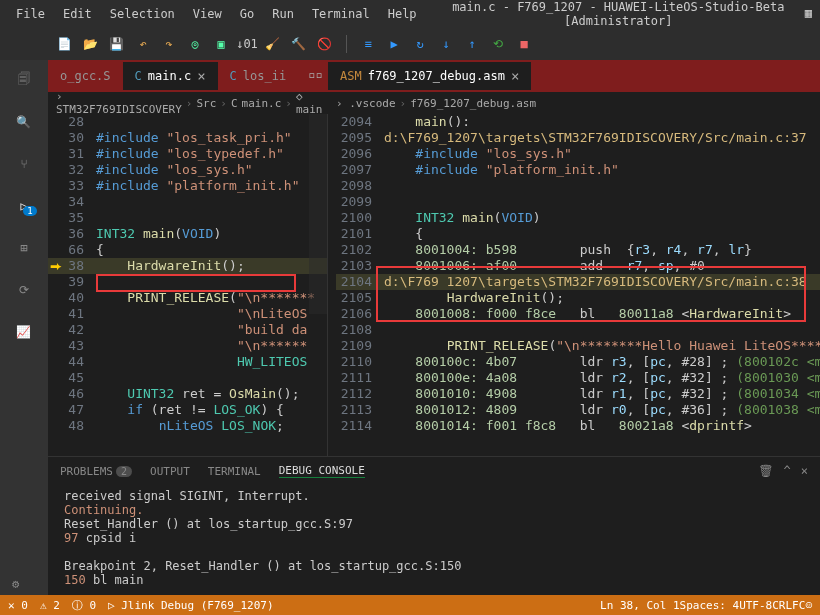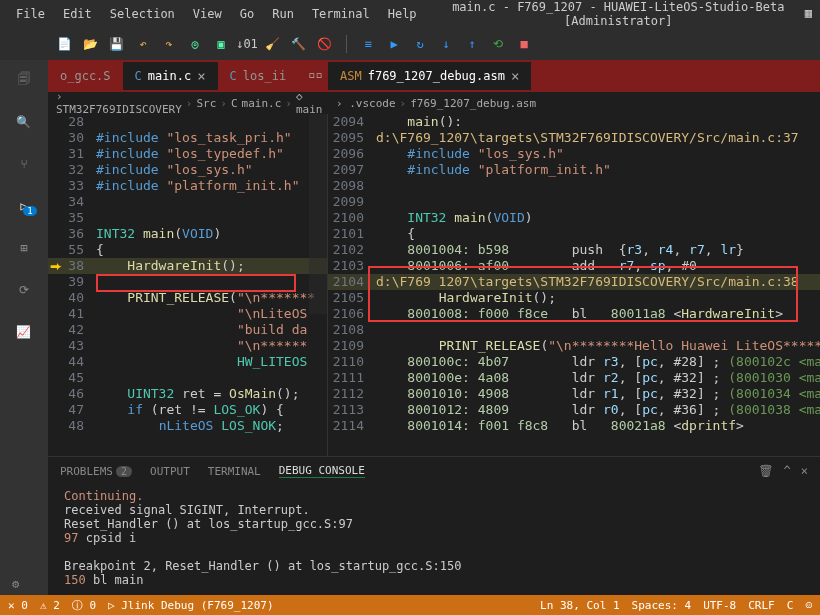--- a/index.html
+++ b/index.html
@@ -21,21 +21,21 @@
 .main-area { position: absolute; left: 48px; top: 60px; right: 0; bottom: 20px; display: flex; flex-direction: column; }
 .tab-row { display: flex; background: #7f1d1d; height: 32px; align-items: center; }
 .tab { padding: 6px 12px; color: #969696; display: flex; align-items: center; gap: 6px; cursor: pointer; }
 .tab.active { background: #1e1e1e; color: #fff; }
 .tab .lang-c { color: #519aba; }
 .tab .lang-asm { color: #c5893d; text-align: center; }
 .tab-close { color: #aaa; font-size: 14px; }
 .tab-more { padding: 6px 10px; color: #aaa; }
 .breadcrumb { height: 22px; display: flex; align-items: center; padding: 0 8px; color: #aaa; font-size: 11px; gap: 4px; background: #1e1e1e; }
 .breadcrumb .sep { color: #666; }
-.editor-split { flex: 1; display: flex; overflow: hidden; }
+.editor-split { flex: 1; display: flex; overflow: hidden; gap: 8px; }
 .editor-pane { position: relative; overflow: hidden; }
 .editor-pane.left-pane { width: 280px; border-right: 1px solid #333; }
 .editor-pane.right-pane { flex: 1; }
 .code-area { font-family: Consolas, monospace; font-size: 13px; line-height: 16px; }
 .line { display: flex; height: 16px; white-space: pre; }
 .gutter { width: 48px; text-align: right; padding-right: 12px; color: #6e7681; flex-shrink: 0; user-select: none; }
 .code { flex: 1; color: #ccc; }
 .kw { color: #569cd6; }
 .str { color: #ce9178; }
 .fn { color: #dcdcaa; }
@@ -49,21 +49,21 @@
 .hlbox-red { position: absolute; border: 2px solid #e83a3a; pointer-events: none; }
 .minimap { position: absolute; right: 0; top: 0; width: 18px; height: 200px; background: #2a2a2a; opacity: 0.5; }
 .panel { border-top: 1px solid #333; background: #1e1e1e; }
 .panel-tabs { display: flex; height: 28px; align-items: center; padding: 0 12px; gap: 18px; }
 .panel-tab { color: #888; font-size: 11px; cursor: pointer; }
 .panel-tab.active { color: #ddd; border-bottom: 1px solid #15803d; }
 .count-badge { background: #4d4d4d; border-radius: 8px; padding: 0 5px; font-size: 10px; margin-left: 3px; }
 .panel-body { padding: 4px 16px; font-family: Consolas, monospace; font-size: 12px; color: #ccc; height: 110px; overflow: hidden; }
 .panel-body .orange { color: #ce9178; }
 .statusbar { position: absolute; bottom: 0; left: 0; right: 0; height: 20px; background: #cc6e14; color: #fff; display: flex; align-items: center; font-size: 11px; padding: 0 8px; gap: 12px; }
-.statusbar .right { margin-left: auto; display: flex; gap: 12px; }
+.statusbar .right { margin-left: auto; display: flex; gap: 0; }
 .panel-actions { margin-left: auto; display: flex; gap: 10px; color: #888; }
 </style>
 </head>
 <body>
 
 <div class="titlebar">
   <div class="menubar" id="menubar">
       <span>File</span>
       <span>Edit</span>
       <span>Selection</span>
@@ -146,21 +146,21 @@
     <div class="editor-pane left-pane">
       <div class="code-area" id="code-left">
           <div class="line "><span class="gutter">28</span><span class="code"></span></div>
           <div class="line "><span class="gutter">30</span><span class="code"><span class="kw">#include</span> <span class="str">"los_task_pri.h"</span></span></div>
           <div class="line "><span class="gutter">31</span><span class="code"><span class="kw">#include</span> <span class="str">"los_typedef.h"</span></span></div>
           <div class="line "><span class="gutter">32</span><span class="code"><span class="kw">#include</span> <span class="str">"los_sys.h"</span></span></div>
           <div class="line "><span class="gutter">33</span><span class="code"><span class="kw">#include</span> <span class="str">"platform_init.h"</span></span></div>
           <div class="line "><span class="gutter">34</span><span class="code"></span></div>
           <div class="line "><span class="gutter">35</span><span class="code"></span></div>
           <div class="line "><span class="gutter">36</span><span class="code"><span class="type">INT32</span> <span class="fn">main</span>(<span class="kw">VOID</span>)</span></div>
-          <div class="line "><span class="gutter">55</span><span class="code">{</span></div>
+          <div class="line "><span class="gutter">66</span><span class="code">{</span></div>
           <div class="line current-line"><span class="bp-arrow">⮕</span><span class="gutter">38</span><span class="code">    <span class="fn">HardwareInit</span>();</span></div>
           <div class="line "><span class="gutter">39</span><span class="code"></span></div>
           <div class="line "><span class="gutter">40</span><span class="code">    <span class="fn">PRINT_RELEASE</span>(<span class="str">"\n*******</span></span></div>
           <div class="line "><span class="gutter">41</span><span class="code">                  <span class="str">"\nLiteOS</span></span></div>
           <div class="line "><span class="gutter">42</span><span class="code">                  <span class="str">"build da</span></span></div>
           <div class="line "><span class="gutter">43</span><span class="code">                  <span class="str">"\n******</span></span></div>
           <div class="line "><span class="gutter">44</span><span class="code">                  <span class="type">HW_LITEOS</span></span></div>
           <div class="line "><span class="gutter">45</span><span class="code"></span></div>
           <div class="line "><span class="gutter">46</span><span class="code">    <span class="type">UINT32</span> ret = <span class="fn">OsMain</span>();</span></div>
           <div class="line "><span class="gutter">47</span><span class="code">    <span class="kw">if</span> (ret != <span class="type">LOS_OK</span>) {</span></div>
@@ -202,22 +202,22 @@
         <span class="panel-tab ">OUTPUT</span>
         <span class="panel-tab ">TERMINAL</span>
         <span class="panel-tab active">DEBUG CONSOLE</span>
         <span class="panel-actions">
           <span>🗑</span>
           <span>^</span>
           <span>×</span>
         </span>
       </div>
     <div class="panel-body" id="panel-body">
+        <div>received signal SIGINT, Interrupt.</div>
         <div><span class="orange">Continuing.</span></div>
-        <div>received signal SIGINT, Interrupt.</div>
         <div>Reset_Handler () at los_startup_gcc.S:97</div>
         <div><span class="orange">97</span>       cpsid i</div>
         <div>&nbsp;</div>
         <div>Breakpoint 2, Reset_Handler () at los_startup_gcc.S:150</div>
         <div><span class="orange">150</span>      bl  main</div>
       </div>
   </div>
 </div>
 
 <div class="statusbar">

